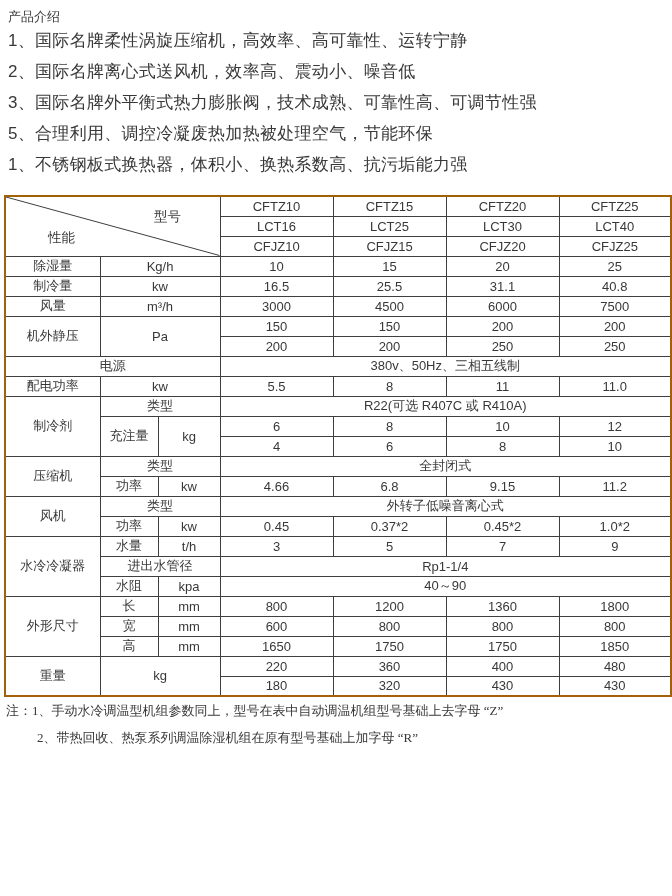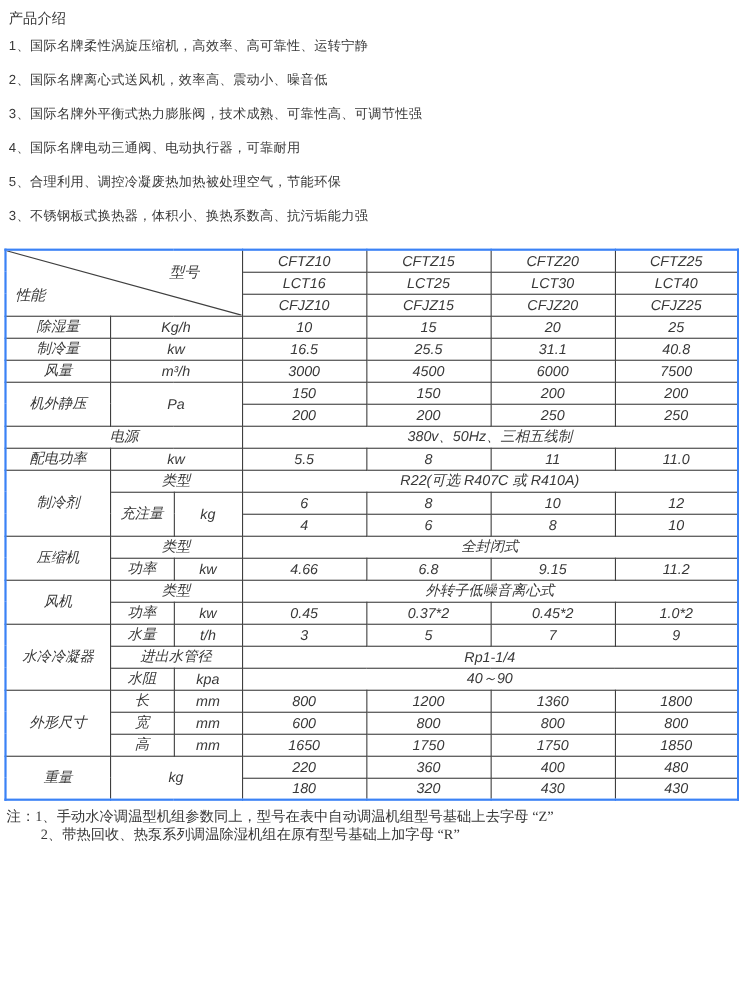--- a/index.html
+++ b/index.html
@@ -10,21 +10,21 @@
     color: #383838;
     overflow: hidden;
   }
   .page { width: 574px; padding: 9px 6px 0 8px; }
 
   
   .intro-title {
     font-size: 13px; line-height: 16px; margin-bottom: 7px;
   }
   .intro-item {
-    font-size: 12px; line-height: 18px; margin-bottom: 13px;
+    font-size: 17px; line-height: 18px; margin-bottom: 13px;
     letter-spacing: 0.3px; white-space: nowrap;
   }
 
   
   table.spec {
     border-collapse: collapse;
     table-layout: fixed;
     width: 666px;
     margin-top: 21px;
     margin-left: -4px;
@@ -32,46 +32,45 @@
   table.spec td {
     border: 1px solid #3f3f3f;
     text-align: center;
     vertical-align: middle;
     font-size: 13px;
     padding: 0;
     height: 20px;
     overflow: hidden;
     white-space: nowrap;
   }
-  table.spec { border: 2px solid #3b82f6; font-style: italic; }
+  table.spec { border: 2px solid #a16207; }
   td.corner {
     position: relative;
     padding: 0;
   }
   td.corner svg { position: absolute; left: 0; top: 0; width: 100%; height: 100%; display: block; }
   .corner-top { position: absolute; top: 11px; left: 148px; font-size: 13.5px; }
-  .corner-bottom { position: absolute; top: 32px; left: 8px; font-size: 13.5px; }
+  .corner-bottom { position: absolute; top: 32px; left: 42px; font-size: 13.5px; }
 
   
   .notes { margin-top: 5px; margin-left: -2px; font-family: Liberation Serif, serif; }
   .note-line { font-size: 13px; line-height: 17px; white-space: nowrap; }
-  .note-line.second { padding-left: 31px; }
+  .note-line.second { padding-left: 31px; margin-top: 10px; }
 </style>
 </head>
 <body>
 
 <div class="page">
 
   <div class="intro-title">产品介绍</div>
   <div class="intro-item">1、国际名牌柔性涡旋压缩机，高效率、高可靠性、运转宁静</div>
   <div class="intro-item">2、国际名牌离心式送风机，效率高、震动小、噪音低</div>
   <div class="intro-item">3、国际名牌外平衡式热力膨胀阀，技术成熟、可靠性高、可调节性强</div>
-  <div class="intro-item">4、国际名牌电动三通阀、电动执行器，可靠耐用</div>
   <div class="intro-item">5、合理利用、调控冷凝废热加热被处理空气，节能环保</div>
-  <div class="intro-item">3、不锈钢板式换热器，体积小、换热系数高、抗污垢能力强</div>
+  <div class="intro-item">1、不锈钢板式换热器，体积小、换热系数高、抗污垢能力强</div>
 
   <table class="spec">
     <colgroup>
       <col style="width:95px">
         <col style="width:58px">
         <col style="width:62px">
       <col style="width:113px">
         <col style="width:113px">
         <col style="width:113px">
         <col style="width:112px">

